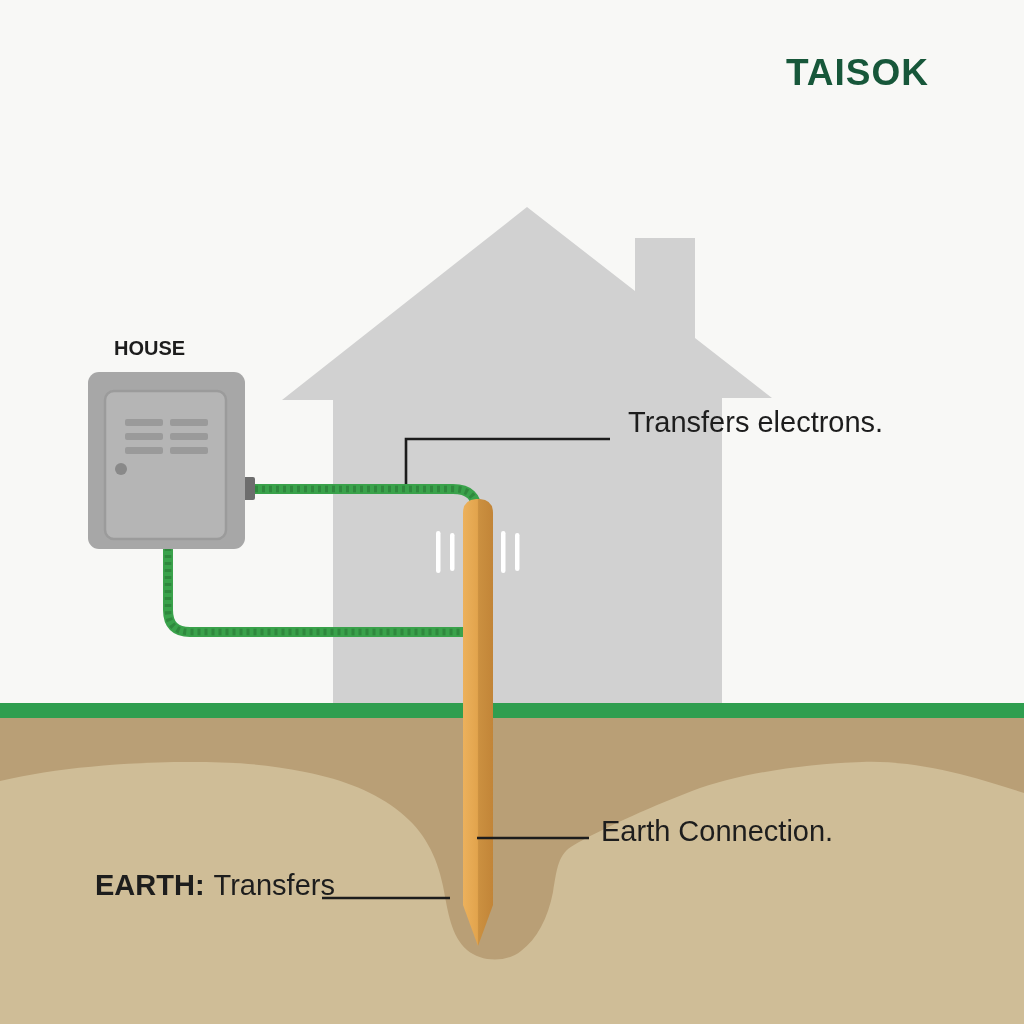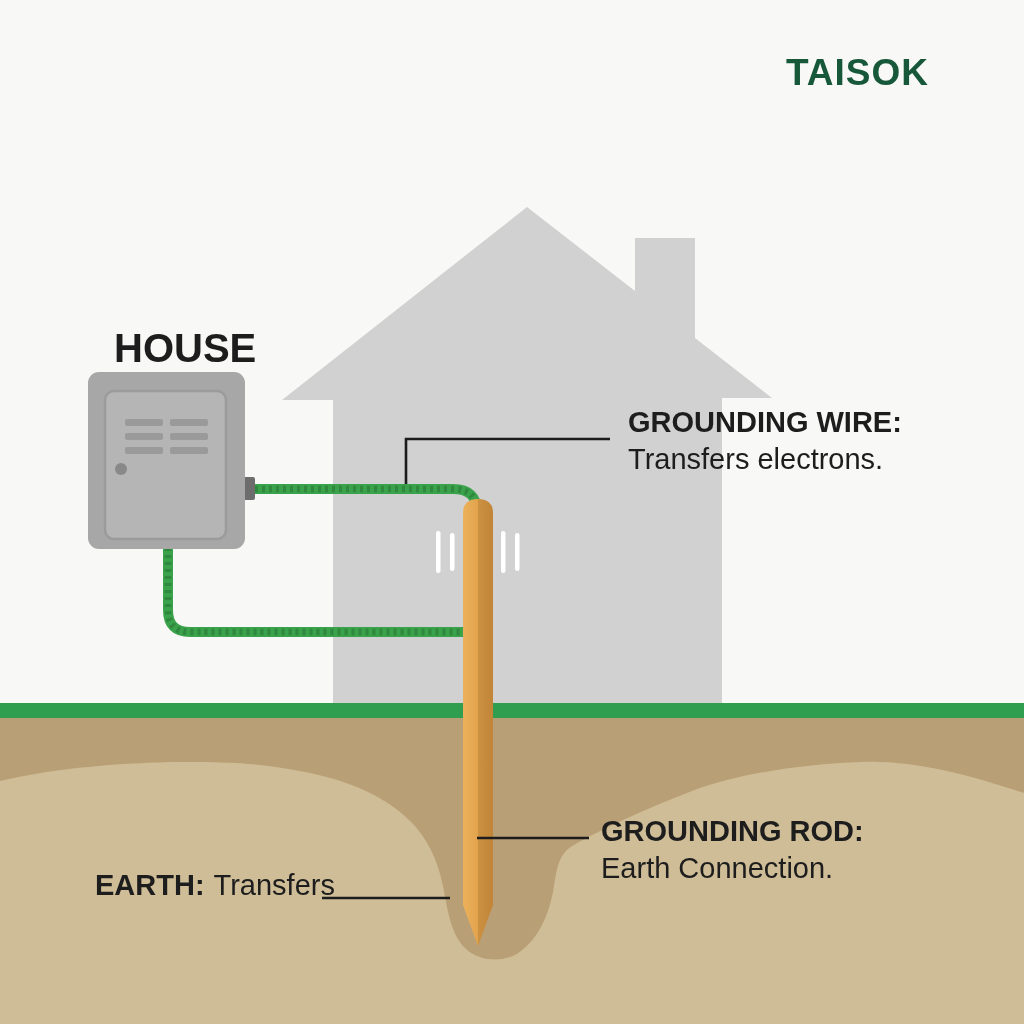--- a/index.html
+++ b/index.html
@@ -14,21 +14,21 @@
   .title{
     position:absolute;left:65px;top:55px;
     font-size:57px;line-height:61px;font-weight:bold;letter-spacing:-1px;
     color:#17573a;white-space:nowrap;
   }
   .title span{display:block;}
   .brand{
     position:absolute;left:786px;top:52px;
     font-size:37px;font-weight:bold;letter-spacing:1px;color:#17573a;white-space:nowrap;
   }
-  .house-lbl{left:114px;top:330px;font-size:40px;font-weight:bold;}
+  .house-lbl{left:114px;top:330px;font-size:20px;font-weight:bold;}
   .wire-lbl{left:628px;top:404px;}
   .rod-lbl{left:601px;top:813px;}
   .earth-lbl{left:95px;top:867px;}
   .sp{margin-left:9px;}
 </style>
 </head>
 <body>
 
 <div class="canvas">
 
@@ -96,26 +96,24 @@
     <line x1="477" y1="838" x2="589" y2="838" stroke="#1c1c1c" stroke-width="2.6"></line>
 
     <line x1="322" y1="898" x2="450" y2="898" stroke="#1c1c1c" stroke-width="2.6"></line>
   </svg>
 
   <div class="brand">TAISOK</div>
 
   <div class="txt house-lbl">HOUSE</div>
 
   <div class="txt wire-lbl">
-    <div class="b">GROUNDING WIRE:</div>
     <div>Transfers electrons.</div>
   </div>
 
   <div class="txt rod-lbl">
-    <div class="b">GROUNDING ROD:</div>
     <div>Earth Connection.</div>
   </div>
 
   <div class="txt earth-lbl">
     <div>
       <span class="b">EARTH:</span><span class="sp">Transfers</span>
     </div>
   </div>
 
 </div>

